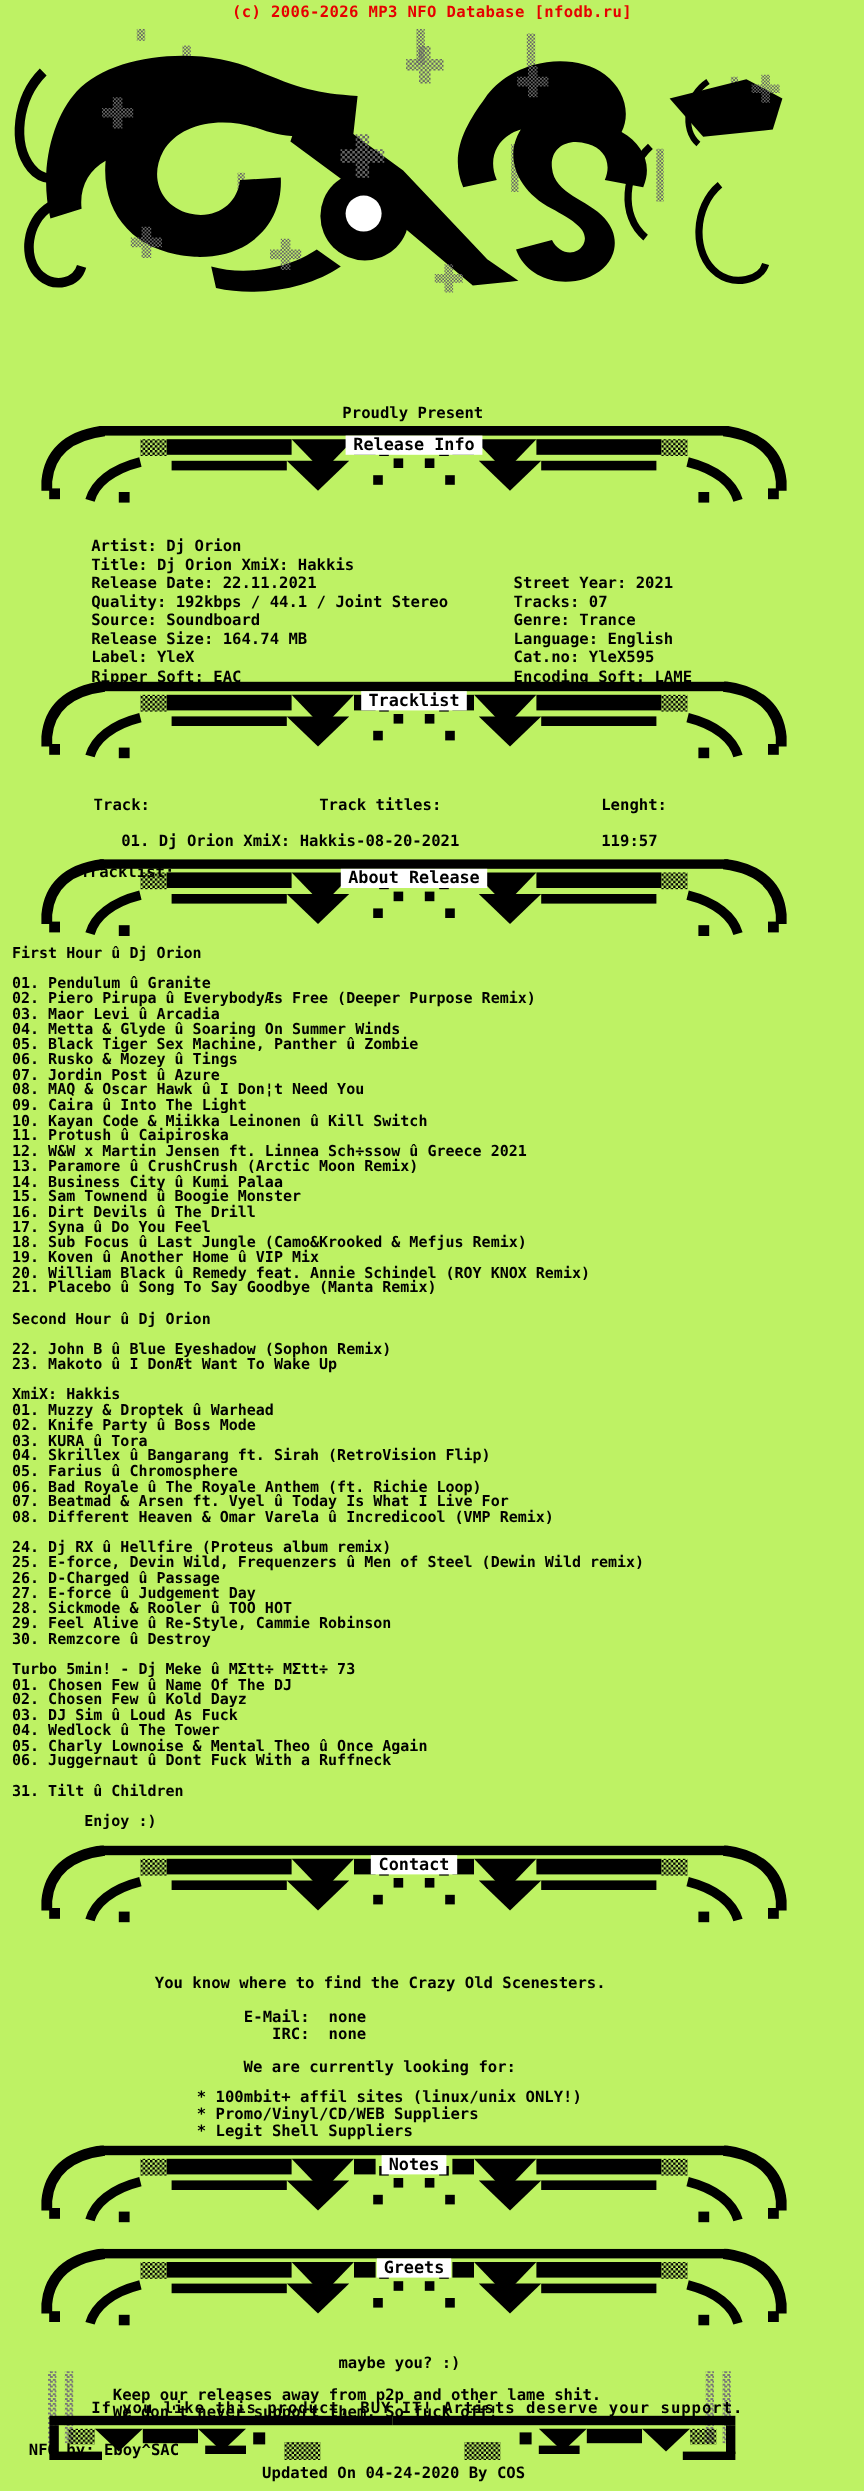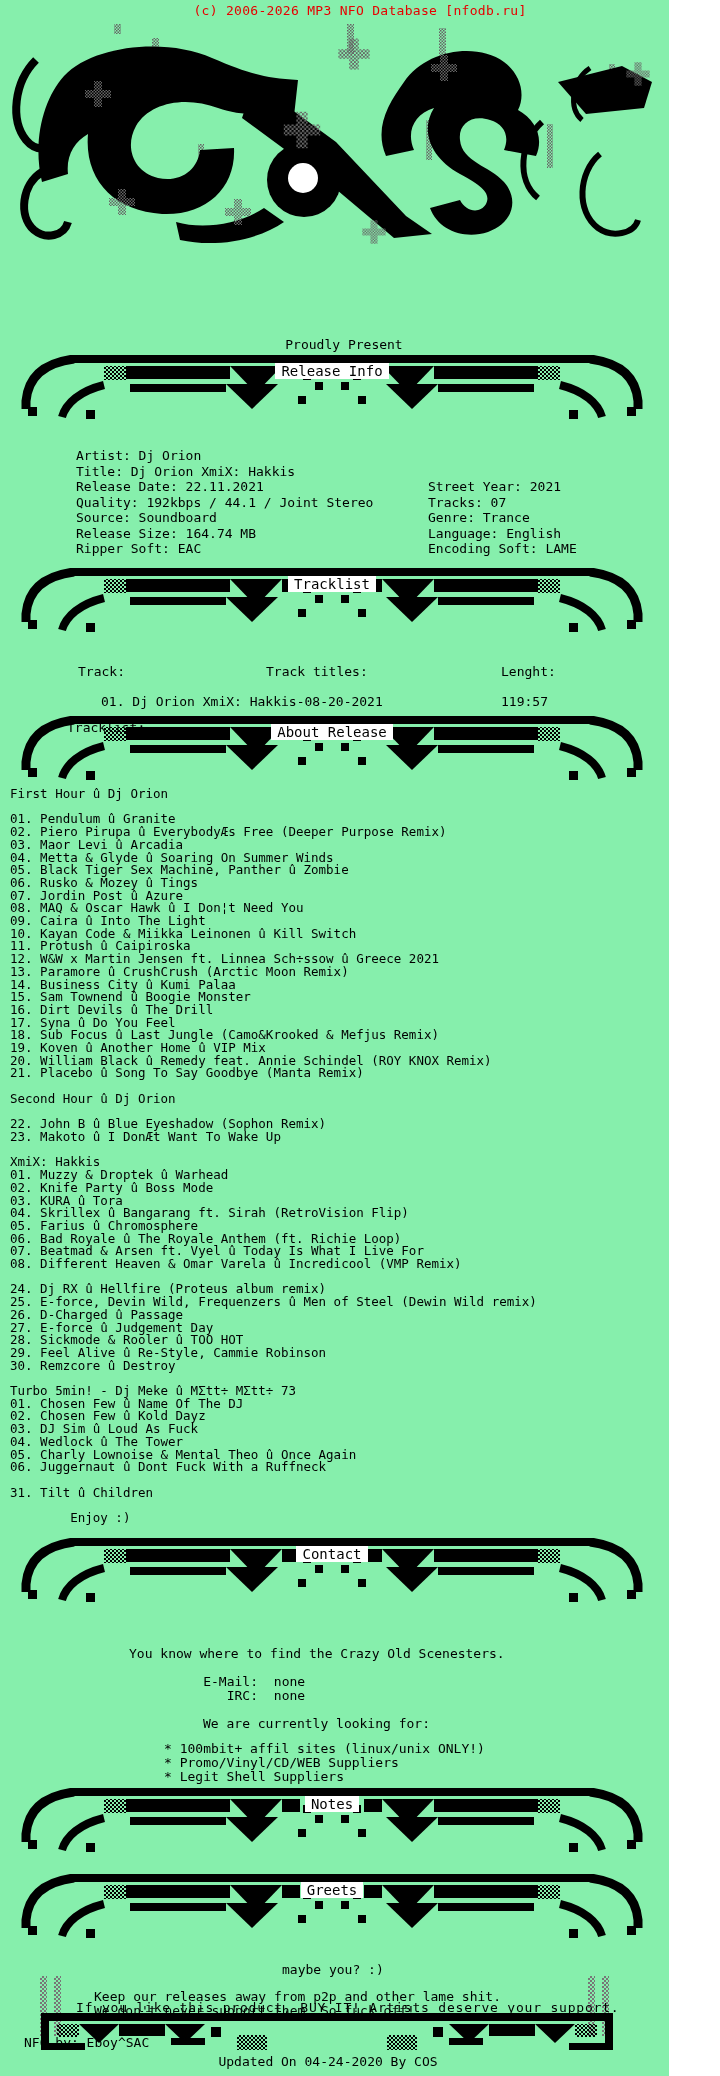--- a/index.html
+++ b/index.html
@@ -1,22 +1,22 @@
 <!DOCTYPE html>
 <html><head>
 <meta charset="utf-8">
 <style>
   html,body{margin:0;padding:0;background:#fff;}
-  #page{position:relative;width:669px;height:2076px;background:#86efac;overflow:hidden;
-        font-family:"DejaVu Sans Mono","Liberation Mono",monospace;font-weight:400;color:#000;}
+  #page{position:relative;width:720px;height:2076px;background:#bef264;overflow:hidden;
+        font-family:"DejaVu Sans Mono","Liberation Mono",monospace;font-weight:700;color:#000;}
   .abs{position:absolute;}
   #red-line{top:3px;left:0;width:720px;text-align:center;font-size:13px;letter-spacing:.3px;color:#e60000;}
   #logo-wrap{top:24px;left:2px;width:660px;height:228px;}
   #proudly{top:337px;left:0;width:656px;text-align:center;font-size:13px;margin-left:16px;}
-  .banner{left:4px;width:656px;height:64px;}
+  .banner{left:17px;width:656px;height:64px;}
   .banner-label{position:absolute;top:8px;left:0;right:0;text-align:center;font-size:14px;}
   .banner-label span{background:#fff;padding:0 6px;}
   #banner-release{top:355px;} #banner-tracklist{top:568px;} #banner-about{top:716px;}
   #banner-contact{top:1538px;} #banner-notes{top:1788px;} #banner-greets{top:1874px;}
   .info-rows{top:448px;left:0;width:700px;font-size:13px;line-height:15.5px;}
   .info-row{display:flex;padding-left:76px;white-space:pre;}
   .info-row .cl{width:352px;flex:none;}
   #tl-head{top:664px;left:0;width:720px;font-size:13px;}
   #tl-head .c1{position:absolute;left:78px;} #tl-head .c2{position:absolute;left:266px;} #tl-head .c3{position:absolute;left:501px;}
   #tl-row{top:694px;left:0;width:720px;font-size:13px;}
@@ -125,20 +125,21 @@
     </div>
   </div>
 
   <div class="abs info-rows">
       <div class="info-row"><span class="cl">Artist: Dj Orion</span><span class="cr"></span></div>
       <div class="info-row"><span class="cl">Title: Dj Orion XmiX: Hakkis</span><span class="cr"></span></div>
       <div class="info-row"><span class="cl">Release Date: 22.11.2021</span><span class="cr">Street Year: 2021</span></div>
       <div class="info-row"><span class="cl">Quality: 192kbps / 44.1 / Joint Stereo</span><span class="cr">Tracks: 07</span></div>
       <div class="info-row"><span class="cl">Source: Soundboard</span><span class="cr">Genre: Trance</span></div>
       <div class="info-row"><span class="cl">Release Size: 164.74 MB</span><span class="cr">Language: English</span></div>
+      <div class="info-row"><span class="cl">Label: YleX</span><span class="cr">Cat.no: YleX595</span></div>
       <div class="info-row"><span class="cl">Ripper Soft: EAC</span><span class="cr">Encoding Soft: LAME</span></div>
     </div>
 
   <div id="banner-tracklist" class="abs banner">
   <svg class="banner-art" width="656" height="64" viewBox="0 0 656 64" aria-hidden="true">
     <defs>
       <pattern id="dz" width="4" height="4" patternUnits="userSpaceOnUse">
         <rect width="2" height="2" fill="#000"></rect>
             <rect x="2" y="2" width="2" height="2" fill="#000"></rect>
       </pattern>

